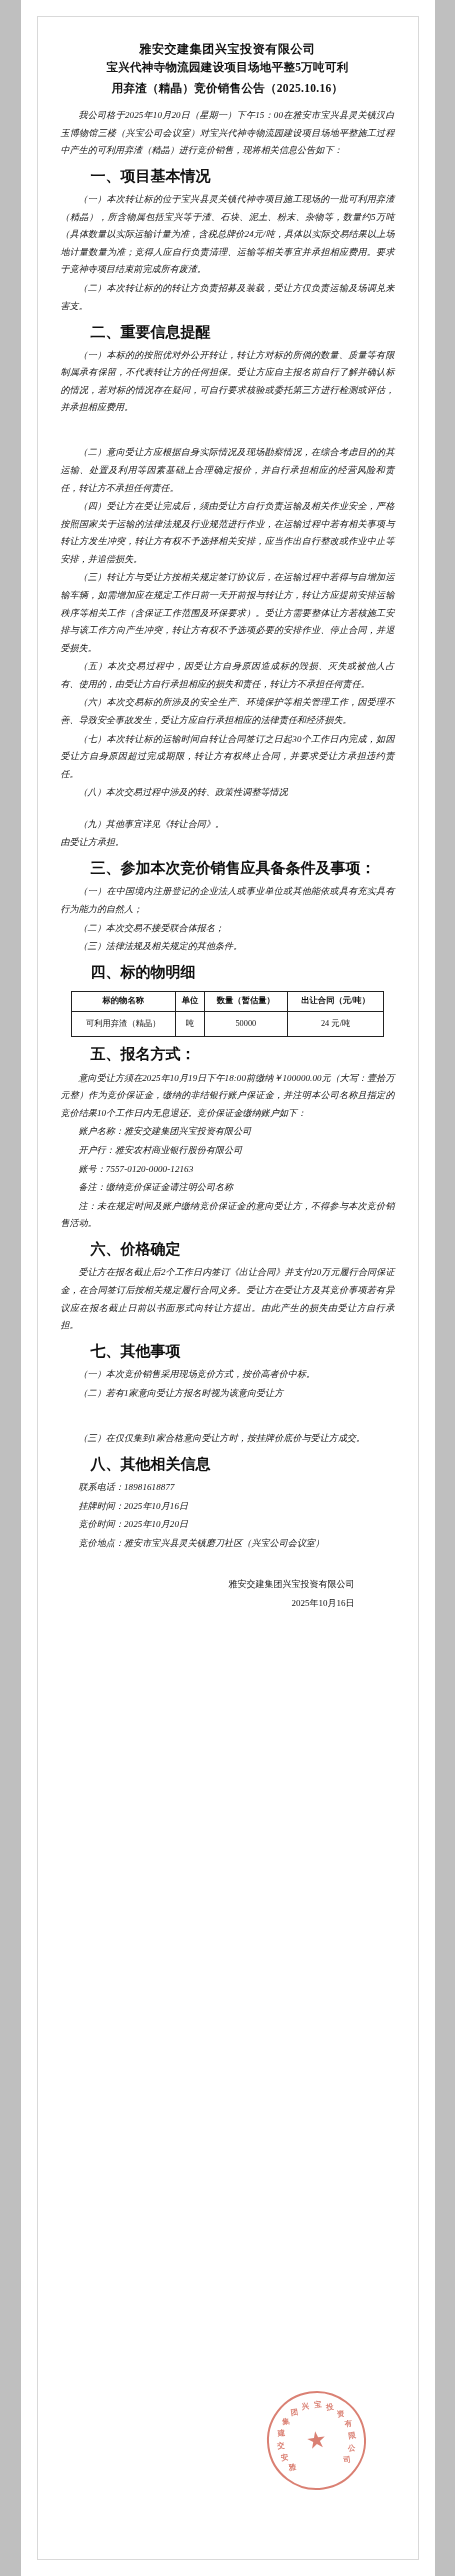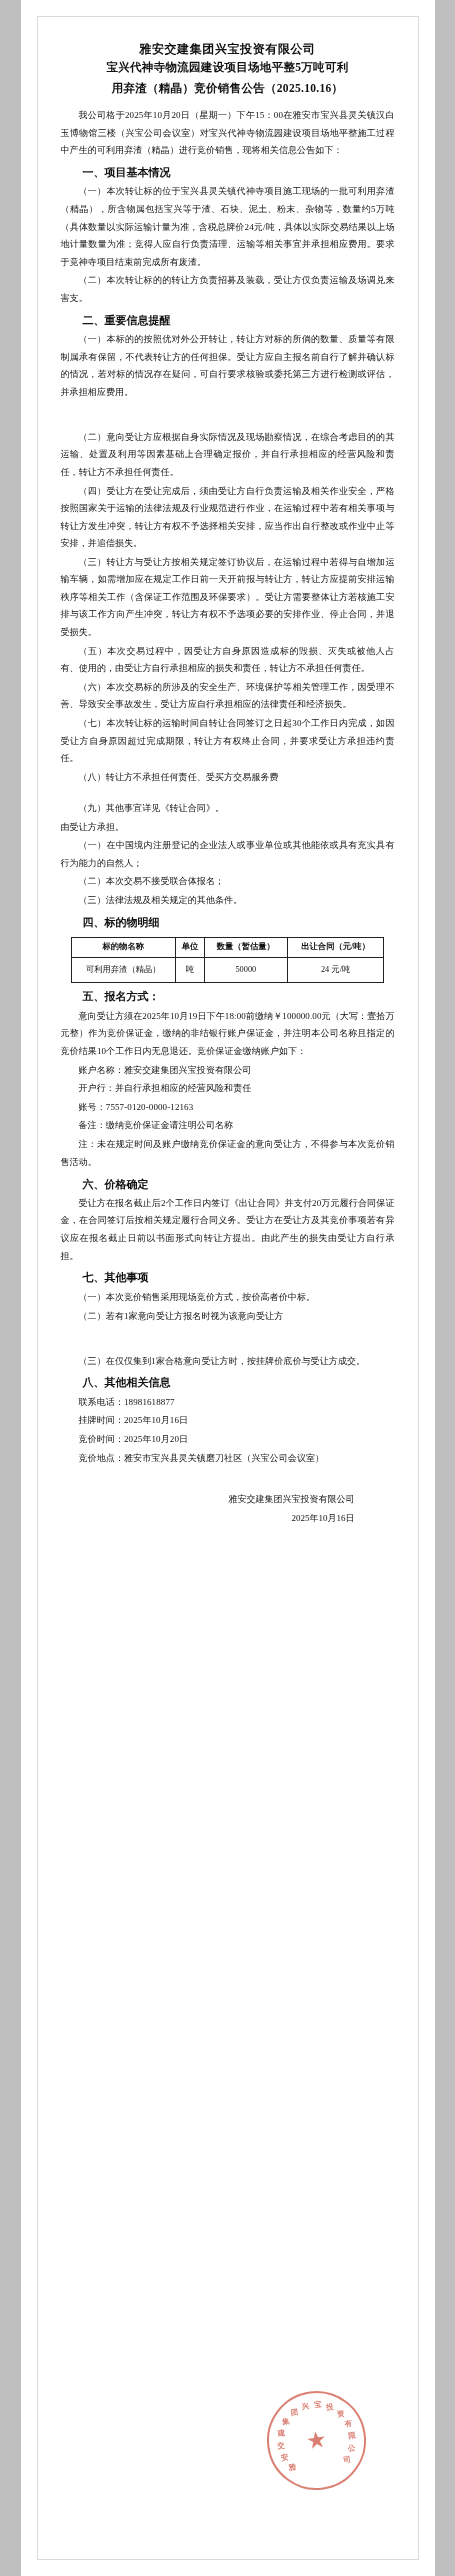--- a/index.html
+++ b/index.html
@@ -36,24 +36,25 @@
     letter-spacing:0.3px;
     margin:1.1px 0 9.2px 0;
   }
   .para{
     font-size:9px;
     line-height:1.95;
     text-align:justify;
     text-indent:2em;
     margin:0 0 1.1px 0;
     letter-spacing:0.1px;
+    font-style:italic;
   }
   .para.noindent{text-indent:0;}
   .section-h{
-    font-size:11px;
+    font-size:15px;
     line-height:1.95;
     text-indent:2em;
     font-weight:bold;
     margin:2.3px 0 0 0;
   }
   .gap-lg{height:26.4px;}
   .gap-md{height:12.6px;}
   table.tbl{
     border-collapse:collapse;
     width:94%;
@@ -135,26 +136,27 @@
   <p class="para">（一）本标的的按照优对外公开转让，转让方对标的所倘的数量、质量等有限制属承有保留，不代表转让方的任何担保。受让方应自主报名前自行了解并确认标的情况，若对标的情况存在疑问，可自行要求核验或委托第三方进行检测或评估，并承担相应费用。</p>
 
   <div class="gap-lg"></div>
 
   <p class="para">（二）意向受让方应根据自身实际情况及现场勘察情况，在综合考虑目的的其运输、处置及利用等因素基础上合理确定报价，并自行承担相应的经营风险和责任，转让方不承担任何责任。</p>
   <p class="para">（四）受让方在受让完成后，须由受让方自行负责运输及相关作业安全，严格按照国家关于运输的法律法规及行业规范进行作业，在运输过程中若有相关事项与转让方发生冲突，转让方有权不予选择相关安排，应当作出自行整改或作业中止等安排，并追偿损失。</p>
   <p class="para">（三）转让方与受让方按相关规定签订协议后，在运输过程中若得与自增加运输车辆，如需增加应在规定工作日前一天开前报与转让方，转让方应提前安排运输秩序等相关工作（含保证工作范围及环保要求）。受让方需要整体让方若核施工安排与该工作方向产生冲突，转让方有权不予选项必要的安排作业、停止合同，并退受损失。</p>
   <p class="para">（五）本次交易过程中，因受让方自身原因造成标的毁损、灭失或被他人占有、使用的，由受让方自行承担相应的损失和责任，转让方不承担任何责任。</p>
   <p class="para">（六）本次交易标的所涉及的安全生产、环境保护等相关管理工作，因受理不善、导致安全事故发生，受让方应自行承担相应的法律责任和经济损失。</p>
   <p class="para">（七）本次转让标的运输时间自转让合同签订之日起30个工作日内完成，如因受让方自身原因超过完成期限，转让方有权终止合同，并要求受让方承担违约责任。</p>
-  <p class="para">（八）转让方不承担任何责任、受买方交易服务费</p>
+  <p class="para">（八）本次交易过程中涉及的转、政策性调整等情况</p>
 
   <div class="gap-md"></div>
 
   <p class="para">（九）其他事宜详见《转让合同》。</p>
   <p class="para noindent">由受让方承担。</p>
+  <p class="section-h">三、参加本次竞价销售应具备条件及事项：</p>
   <p class="para">（一）在中国境内注册登记的企业法人或事业单位或其他能依或具有充实具有行为能力的自然人；</p>
   <p class="para">（二）本次交易不接受联合体报名；</p>
   <p class="para">（三）法律法规及相关规定的其他条件。</p>
   <p class="section-h">四、标的物明细</p>
 
   <table class="tbl">
     <thead>
       <tr>
         <th>标的物名称</th>
         <th>单位</th>
@@ -168,21 +170,21 @@
         <td>吨</td>
         <td>50000</td>
         <td>24 元/吨</td>
       </tr>
     </tbody>
   </table>
 
   <p class="section-h">五、报名方式：</p>
   <p class="para">意向受让方须在2025年10月19日下午18:00前缴纳￥100000.00元（大写：壹拾万元整）作为竞价保证金，缴纳的非结银行账户保证金，并注明本公司名称且指定的竞价结果10个工作日内无息退还。竞价保证金缴纳账户如下：</p>
   <p class="para">账户名称：雅安交建集团兴宝投资有限公司</p>
-  <p class="para">开户行：并自行承担相应的经营风险和责任</p>
+  <p class="para">开户行：雅安农村商业银行股份有限公司</p>
   <p class="para">账号：7557-0120-0000-12163</p>
   <p class="para">备注：缴纳竞价保证金请注明公司名称</p>
   <p class="para">注：未在规定时间及账户缴纳竞价保证金的意向受让方，不得参与本次竞价销售活动。</p>
   <p class="section-h">六、价格确定</p>
   <p class="para">受让方在报名截止后2个工作日内签订《出让合同》并支付20万元履行合同保证金，在合同签订后按相关规定履行合同义务。受让方在受让方及其竞价事项若有异议应在报名截止日前以书面形式向转让方提出。由此产生的损失由受让方自行承担。</p>
   <p class="section-h">七、其他事项</p>
   <p class="para">（一）本次竞价销售采用现场竞价方式，按价高者价中标。</p>
   <p class="para">（二）若有1家意向受让方报名时视为该意向受让方</p>
 
   <div class="gap-lg"></div>

